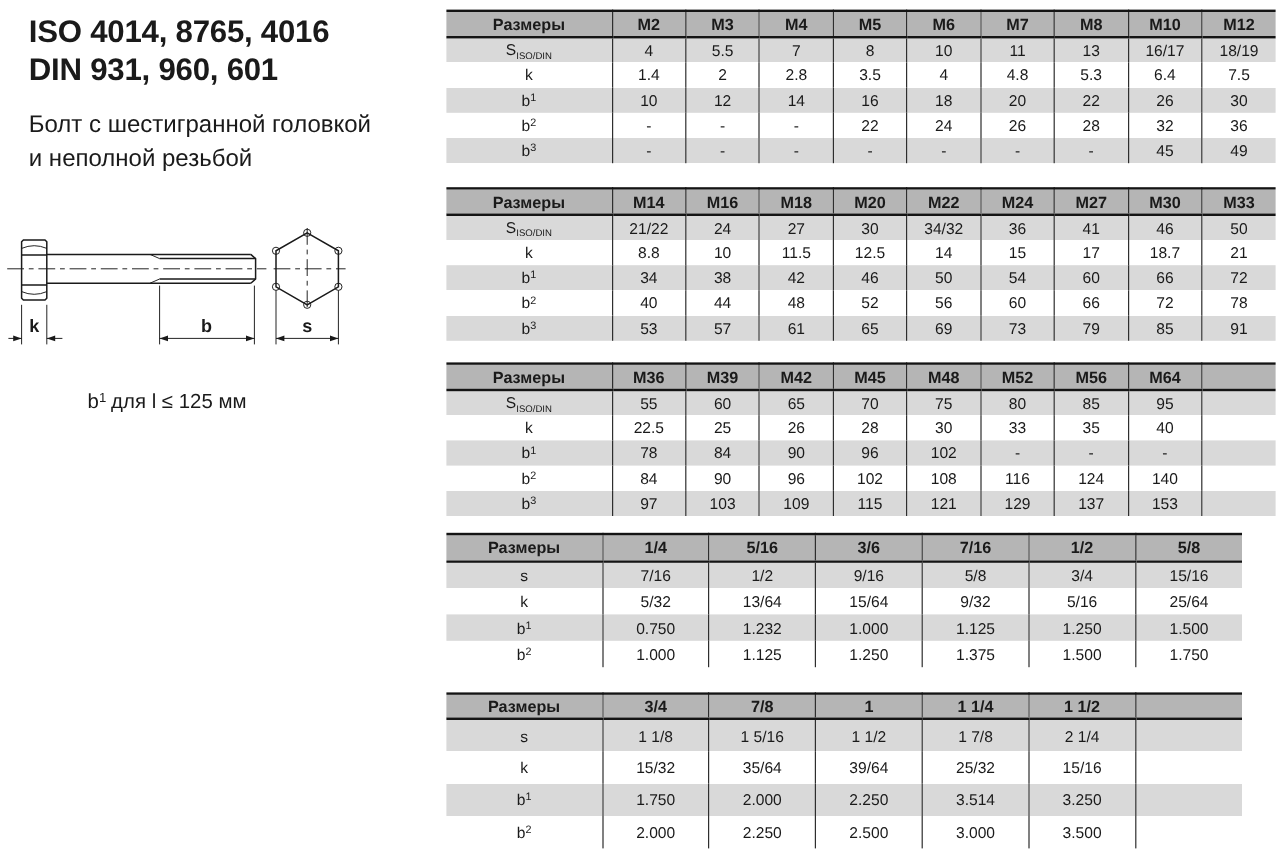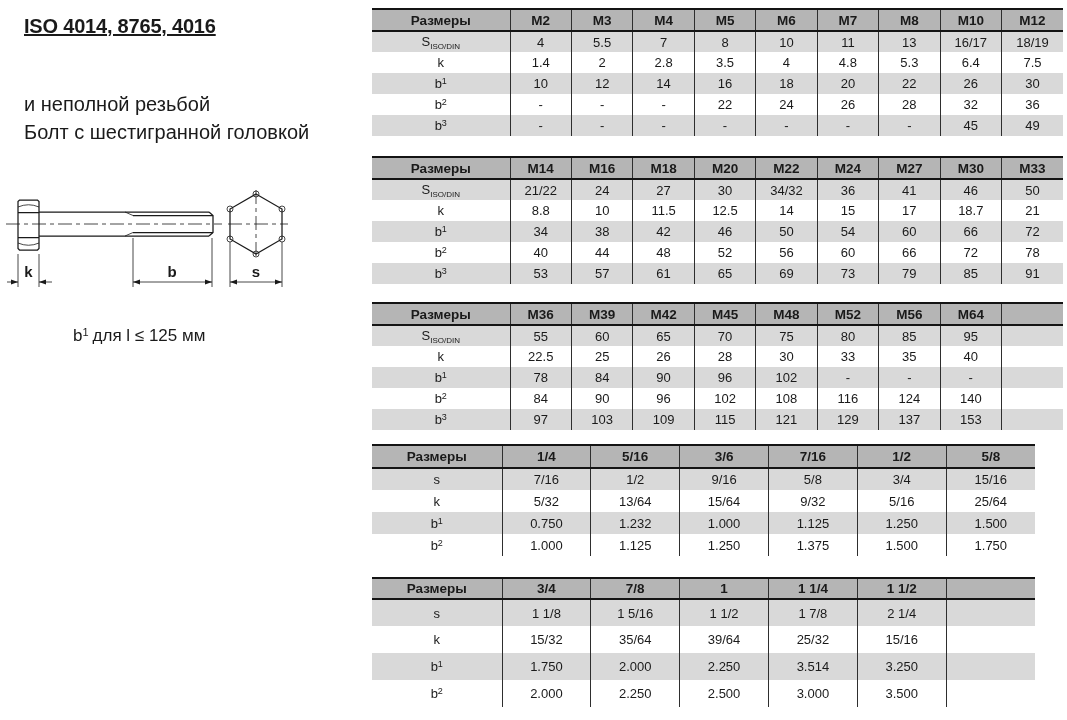--- a/index.html
+++ b/index.html
@@ -4,21 +4,21 @@
 <style>
   * { margin:0; padding:0; box-sizing:border-box; }
   html,body { background:#ffffff; }
   body {
     position:relative; width:1067px; height:720px; overflow:hidden;
     font-family:"Liberation Sans", sans-serif; color:#1a1a1a;
   }
 
   
   .title-block { position:absolute; left:24px; top:10px; }
-  .title-line { font-size:20px; font-weight:700; line-height:32px; letter-spacing:-0.2px;text-decoration:underline; }
+  .title-line { font-size:26px; font-weight:700; line-height:32px; letter-spacing:-0.2px; }
   .subtitle-block { position:absolute; left:24px; top:90px; }
   .subtitle-line { font-size:20px; line-height:28px; }
 
   .drawing-wrap { position:absolute; left:4px; top:180px; width:320px; height:132px; }
 
   .notes { position:absolute; left:26px; top:320px; font-size:17px; line-height:24px;margin-left:47px; }
   .note sup { font-size:11px; vertical-align:5px; }
   .note .note-text { margin-left:4px; }
 
   
@@ -55,25 +55,26 @@
   .stroke-thin  { stroke:#1a1a1a; stroke-width:0.8;  fill:none; }
   .centerline   { stroke:#1a1a1a; stroke-width:0.8; fill:none; stroke-dasharray:14 4 4 4; }
   .arrow        { fill:#1a1a1a; stroke:none; }
   .dim-label    { font-family:"Liberation Sans", sans-serif; font-size:15px; font-weight:700; fill:#1a1a1a; text-anchor:middle; }
 </style>
 </head>
 <body>
 
 <div class="title-block">
   <div class="title-line">ISO 4014, 8765, 4016</div>
+  <div class="title-line">DIN 931, 960, 601</div>
 </div>
 
 <div class="subtitle-block">
+  <div class="subtitle-line">Болт с шестигранной головкой</div>
   <div class="subtitle-line">и неполной резьбой</div>
-  <div class="subtitle-line">Болт с шестигранной головкой</div>
 </div>
 
 <div class="drawing-wrap">
   <svg viewBox="0 0 320 132" width="320" height="132">
 
     <g>
       <path class="centerline" d="M2,44 H218"></path>
       <path class="centerline" d="M224,44 H284"></path>
       <path class="centerline" d="M252,10 V80"></path>
     </g>

